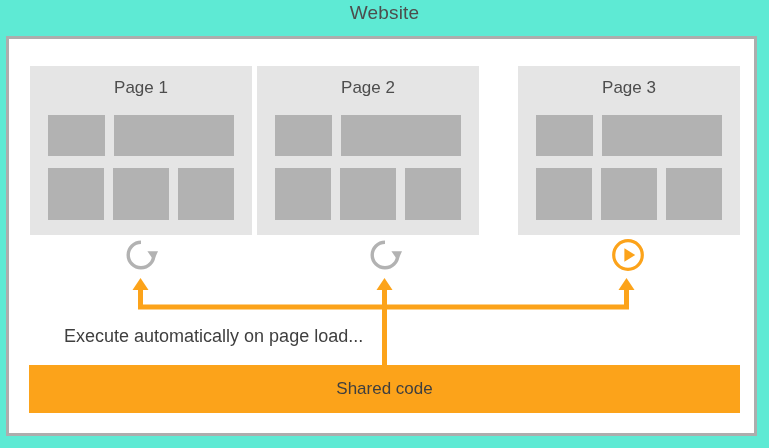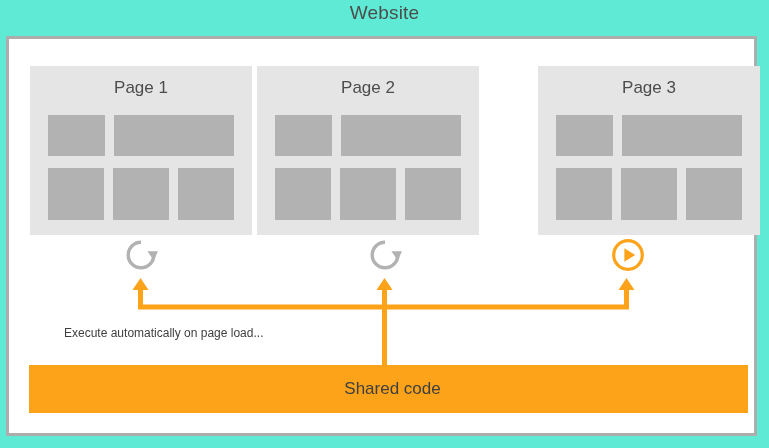--- a/index.html
+++ b/index.html
@@ -46,21 +46,21 @@
   
   .page-card {
     position: absolute;
     top: 66px;
     width: 222px;
     height: 169px;
     background: #e5e5e5;
   }
   .page-card.card-0 { left: 30px; }
   .page-card.card-1 { left: 257px; }
-  .page-card.card-2 { left: 538px; }
+  .page-card.card-2 { left: 518px; }
 
   .page-card-title {
     position: absolute;
     left: 0;
     top: 12px;
     width: 222px;
     text-align: center;
     font-size: 17px;
     color: #4d4d4d;
   }
@@ -103,39 +103,38 @@
     top: 0;
     width: 769px;
     height: 448px;
     pointer-events: none;
   }
 
   
   .caption {
     position: absolute;
     top: 326px;
-    font-size: 12px;
+    font-size: 18px;
     color: #3f3f3f;
     white-space: nowrap;
   }
   .caption.caption-left  { left: 64px; }
   .caption.caption-right { left: 441px; }
 
   
   .shared-code-bar {
     position: absolute;
     left: 29px;
     top: 365px;
     width: 711px;
     height: 48px;
     background: #fca31a;
     display: flex;
     align-items: center;
     justify-content: center;
-    padding-left: 8px;
   }
   .shared-code-label {
     font-size: 17px;
     color: #3f3f3f;
   }
 </style>
 </head>
 <body>
 
 <div id="canvas">

